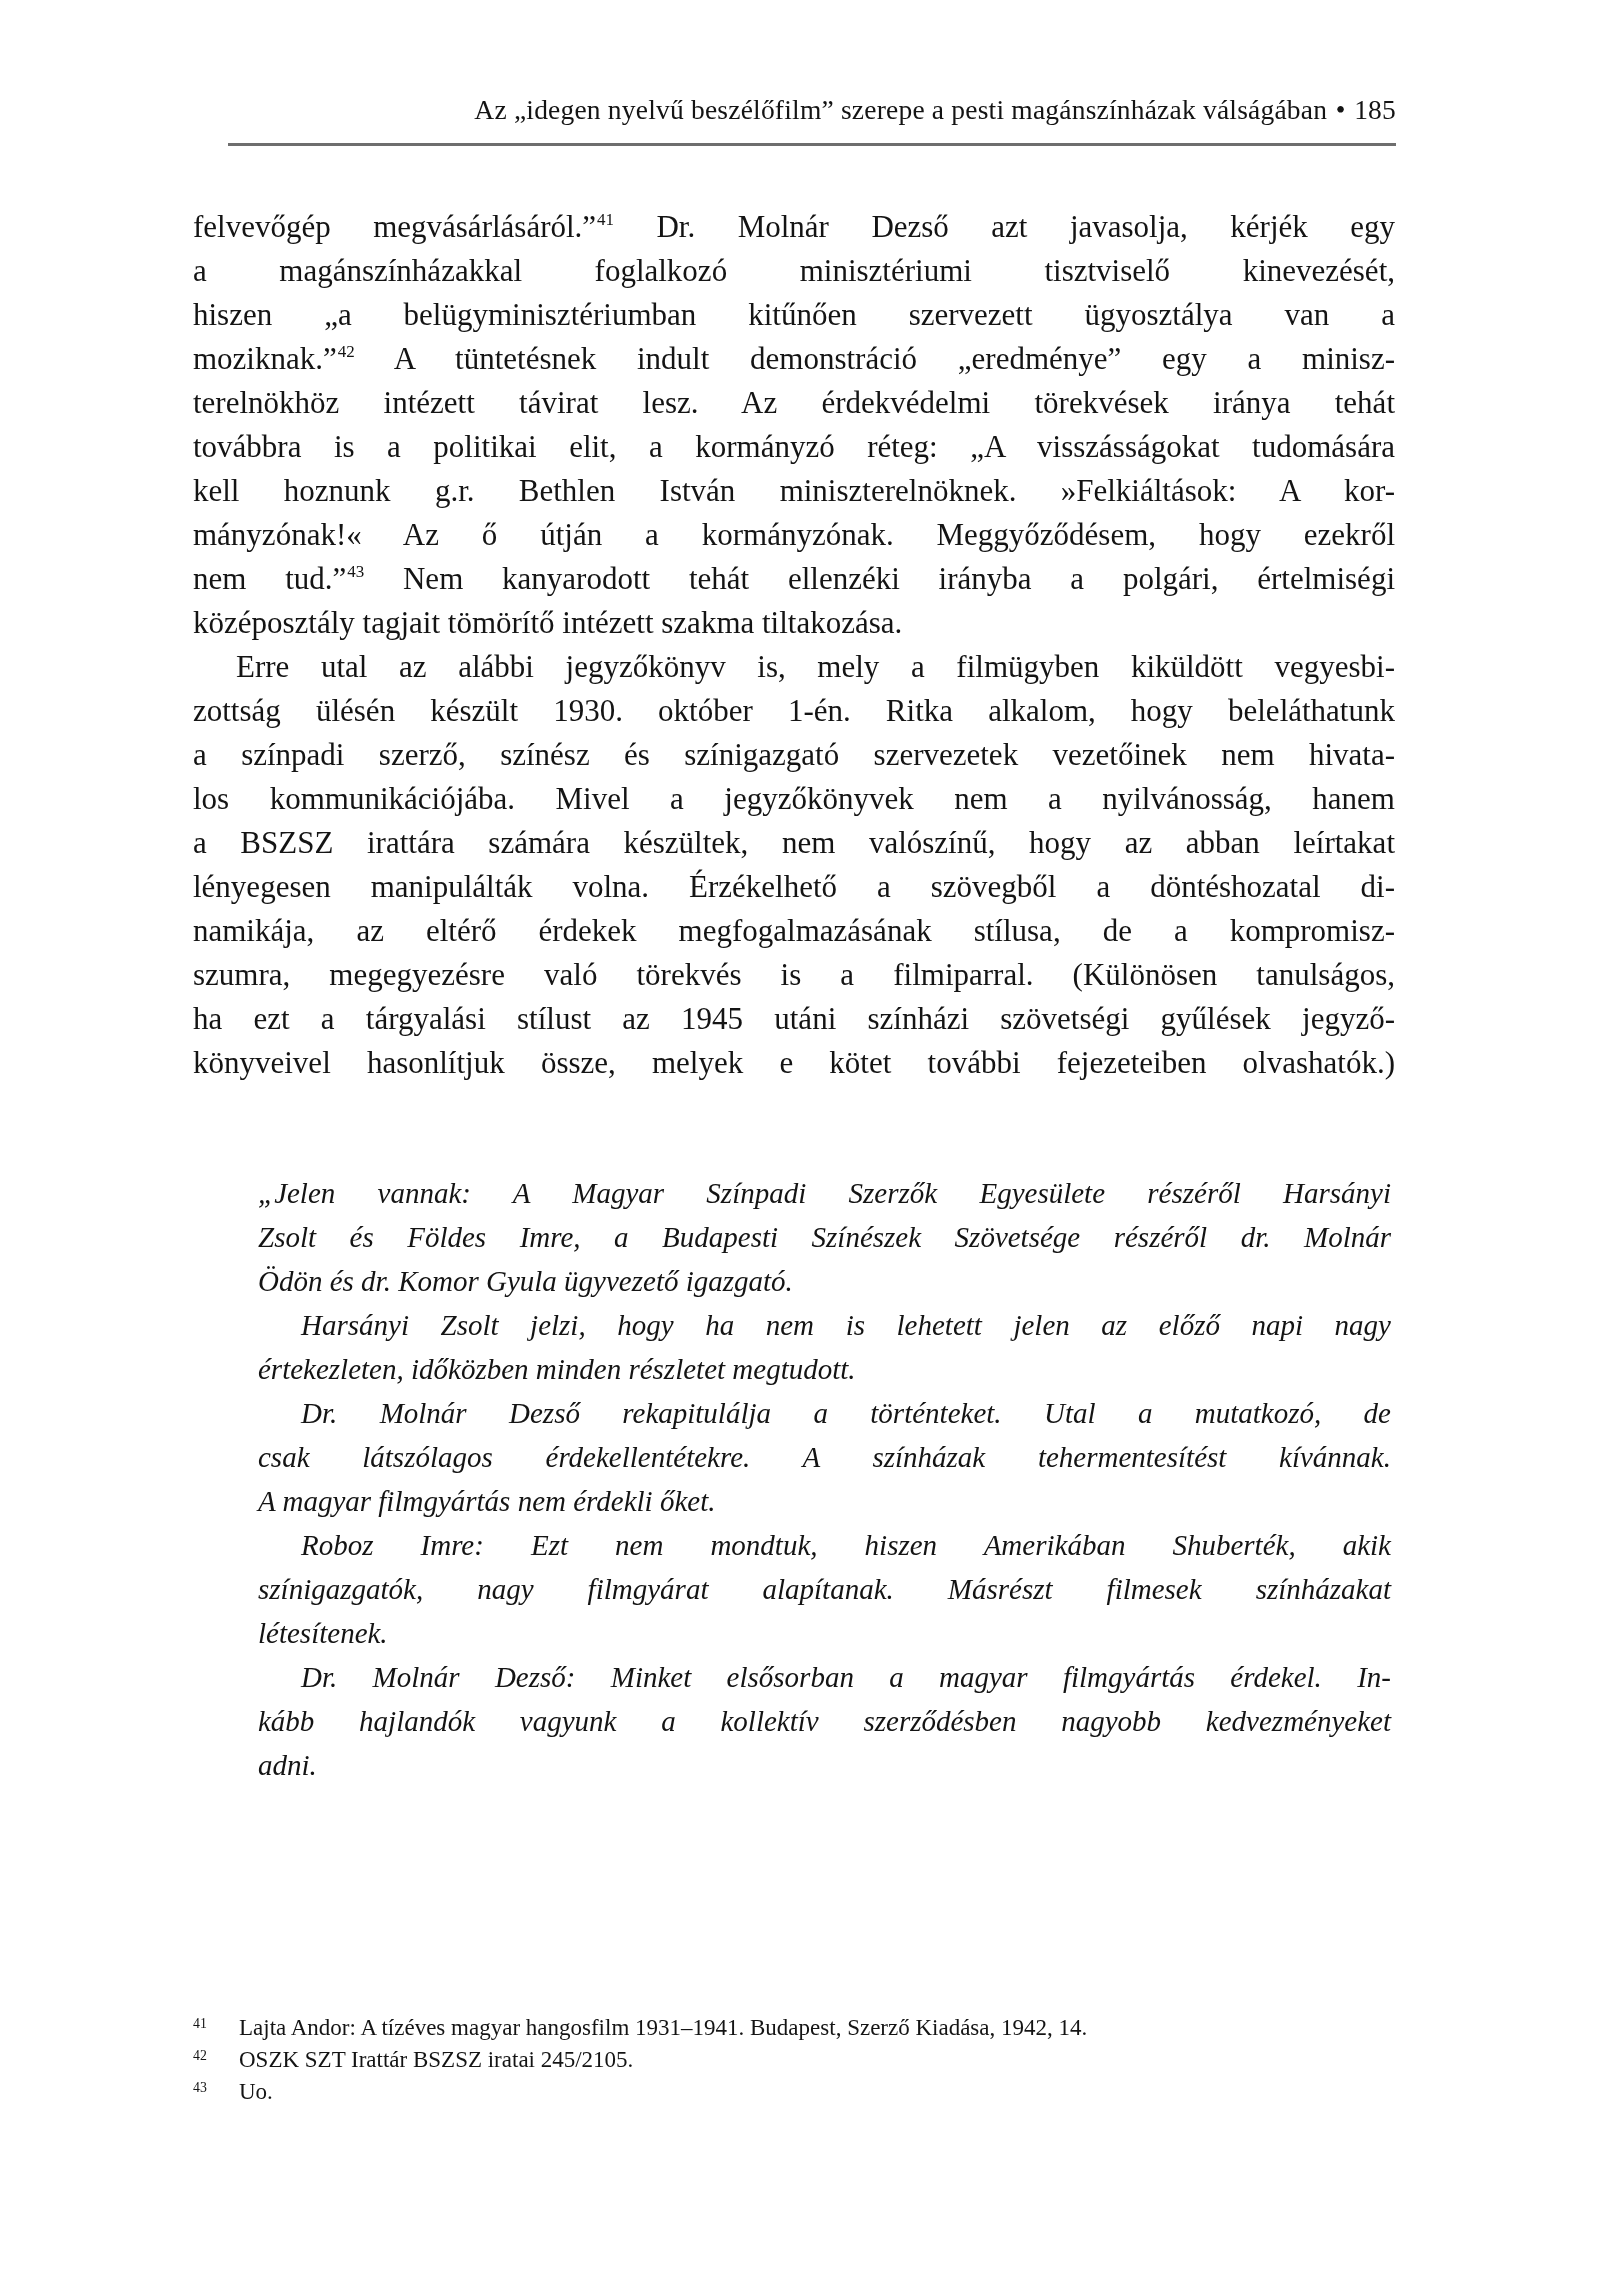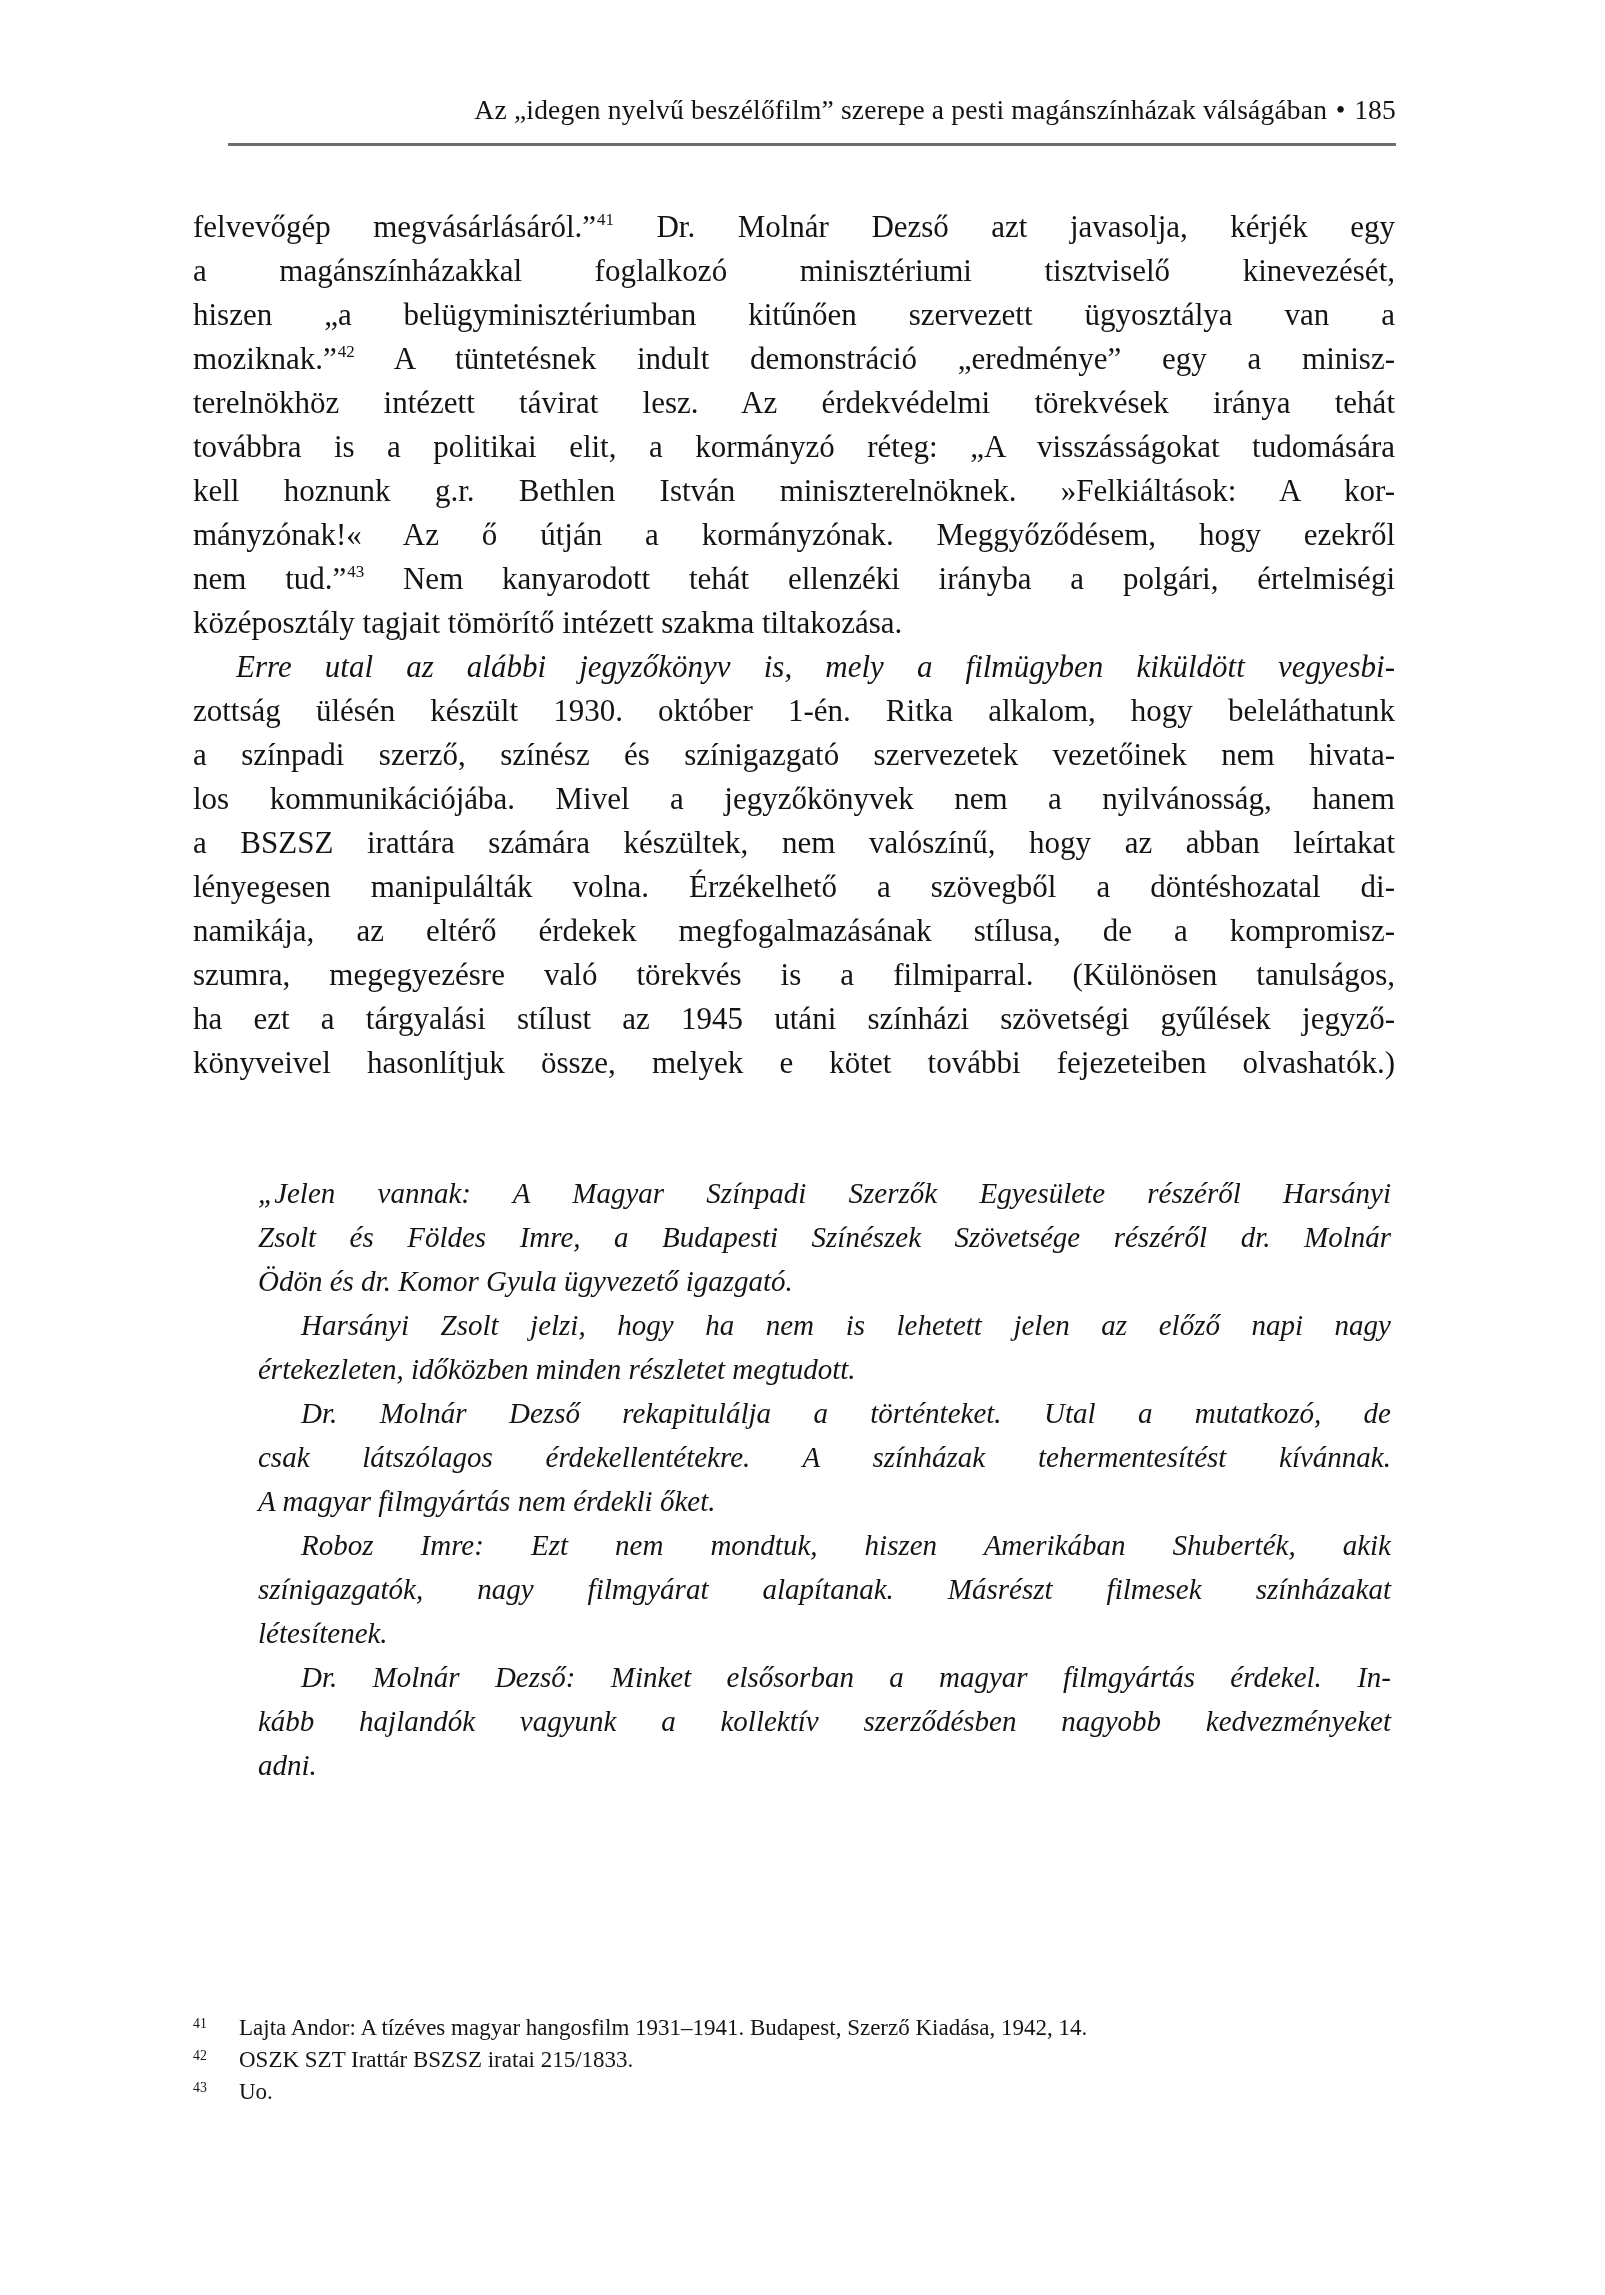--- a/index.html
+++ b/index.html
@@ -59,21 +59,20 @@
     white-space: nowrap;
     text-align: justify;
     text-align-last: justify;
     overflow: visible;
   }
   .line.last {
     text-align-last: left;
   }
   .line.indent {
     padding-left: 43px;
-    font-style: italic;
   }
   sup.fn-ref {
     font-size: 17px;
     line-height: 0;
     vertical-align: 12px;
     margin-left: 0.9px;
   }
 
   .block-quote {
     position: absolute;
@@ -171,20 +170,20 @@
   <span class="line last">adni.</span>
 </blockquote>
 
 <footer class="footnotes">
   <div class="footnote">
     <span class="fn-num">41</span>
     <span class="fn-text"><span>Lajta Andor: </span><span class="fn-title">A tízéves magyar hangosfilm 1931–1941</span><span>. Budapest, Szerző Kiadása, 1942, 14.</span></span>
   </div>
   <div class="footnote">
     <span class="fn-num">42</span>
-    <span class="fn-text"><span>OSZK SZT Irattár BSZSZ iratai 215/1833.</span></span>
+    <span class="fn-text"><span>OSZK SZT Irattár BSZSZ iratai 245/2105.</span></span>
   </div>
   <div class="footnote">
     <span class="fn-num">43</span>
     <span class="fn-text"><span>Uo.</span></span>
   </div>
 </footer>
 
 
 </body></html>

